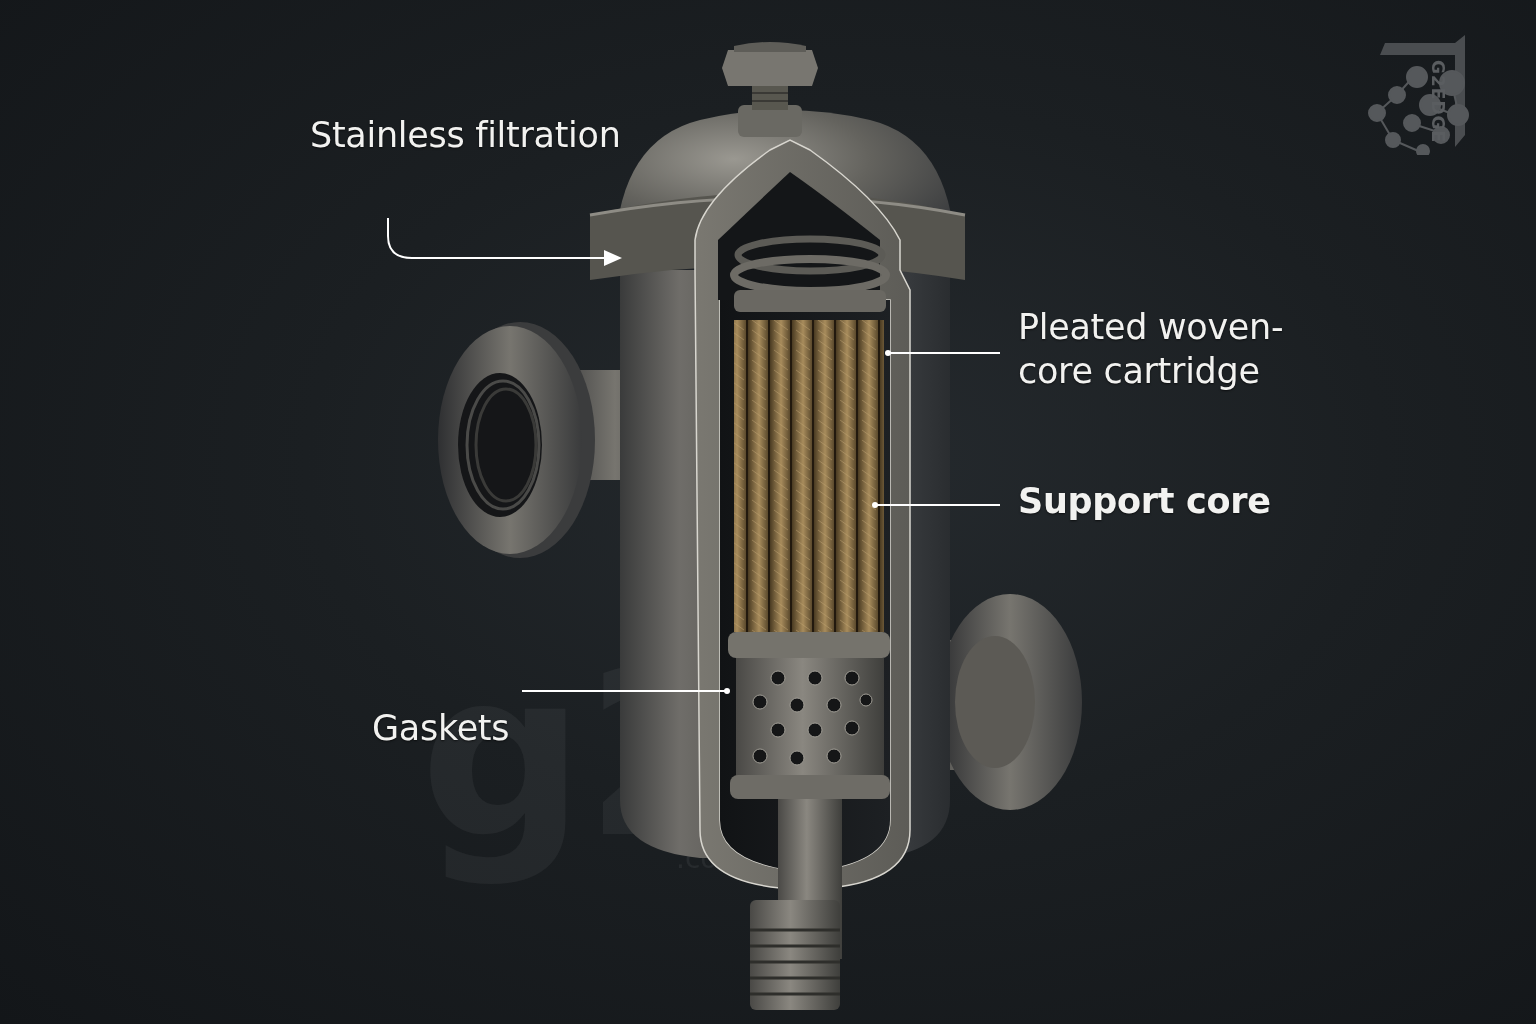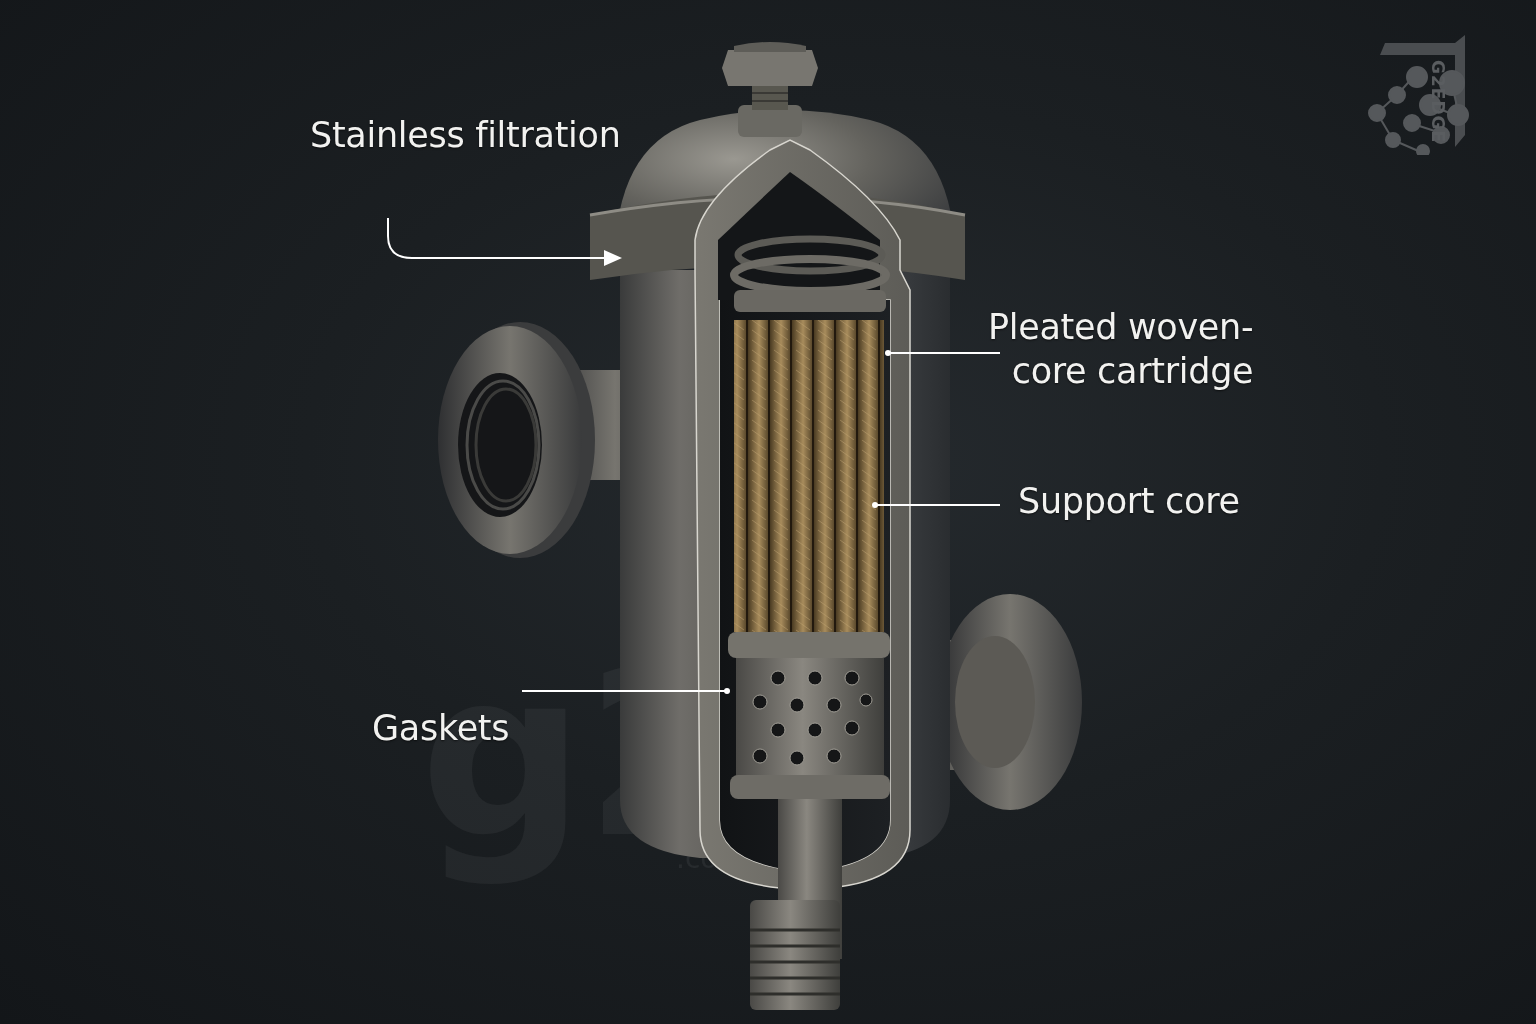--- a/index.html
+++ b/index.html
@@ -7,21 +7,20 @@
     width:1536px; height:1024px; overflow:hidden; position:relative;
     background: radial-gradient(ellipse at 55% 45%, #252a2e 0%, #1b1f22 45%, #131619 100%);
     font-family: "DejaVu Sans", sans-serif;
   }
   .stage { position:absolute; left:0; top:0; width:1536px; height:1024px; }
   svg.art { position:absolute; left:0; top:0; }
   .label {
     position:absolute; color:#f2f2f0; font-size:35px; line-height:44px;
     font-family: "DejaVu Sans", sans-serif; letter-spacing:-0.3px;
     text-shadow: 0 1px 2px rgba(0,0,0,0.6);
-    text-align: right;
   }
   .label span { display:block; white-space:nowrap; }
   .logo { position:absolute; left:1355px; top:35px; width:140px; height:120px; }
   .logo-text {
     position:absolute; left:1428px; top:60px; color:#5a5d60; font-weight:bold;
     font-size:17px; writing-mode:vertical-rl; letter-spacing:1px;
     font-family:"DejaVu Sans", sans-serif;
   }
   .wm { position:absolute; left:420px; top:640px; color:rgba(255,255,255,0.05);
     font-size:230px; font-weight:bold; font-family:"DejaVu Sans", sans-serif; line-height:1; }
@@ -155,25 +154,25 @@
     <circle cx="888" cy="353" r="3" fill="#fff"></circle>
     <line x1="1000" y1="505" x2="875" y2="505" stroke="#ffffff" stroke-width="2"></line>
     <circle cx="875" cy="505" r="3" fill="#fff"></circle>
     <line x1="522" y1="691" x2="727" y2="691" stroke="#ffffff" stroke-width="2"></line>
     <circle cx="727" cy="691" r="3" fill="#fff"></circle>
   </svg>
 
   <div class="label" style="left:310px; top:113px;">
     <span>Stainless filtration</span>
   </div>
-  <div class="label" style="left:988px; top:305px;">
+  <div class="label" style="left:1018px; top:305px;">
     <span>Pleated woven-</span>
     <span>core cartridge</span>
   </div>
-  <div class="label" style="left:1018px; top:479px;">
+  <div class="label" style="left:1018px; top:479px;font-weight:bold;">
     <span>Support core</span>
   </div>
   <div class="label" style="left:372px; top:668px;margin-top:38px;">
     <span>Gaskets</span>
   </div>
 
   <svg class="logo" viewBox="0 0 140 120">
     <path d="M30 8 L100 8 L110 0 L110 100 L100 112 L100 20 L25 20 Z" fill="#4a4d50"></path>
     <g stroke="#55585b" stroke-width="2" fill="#55585b">
       <line x1="60" y1="40" x2="42" y2="60"></line>

